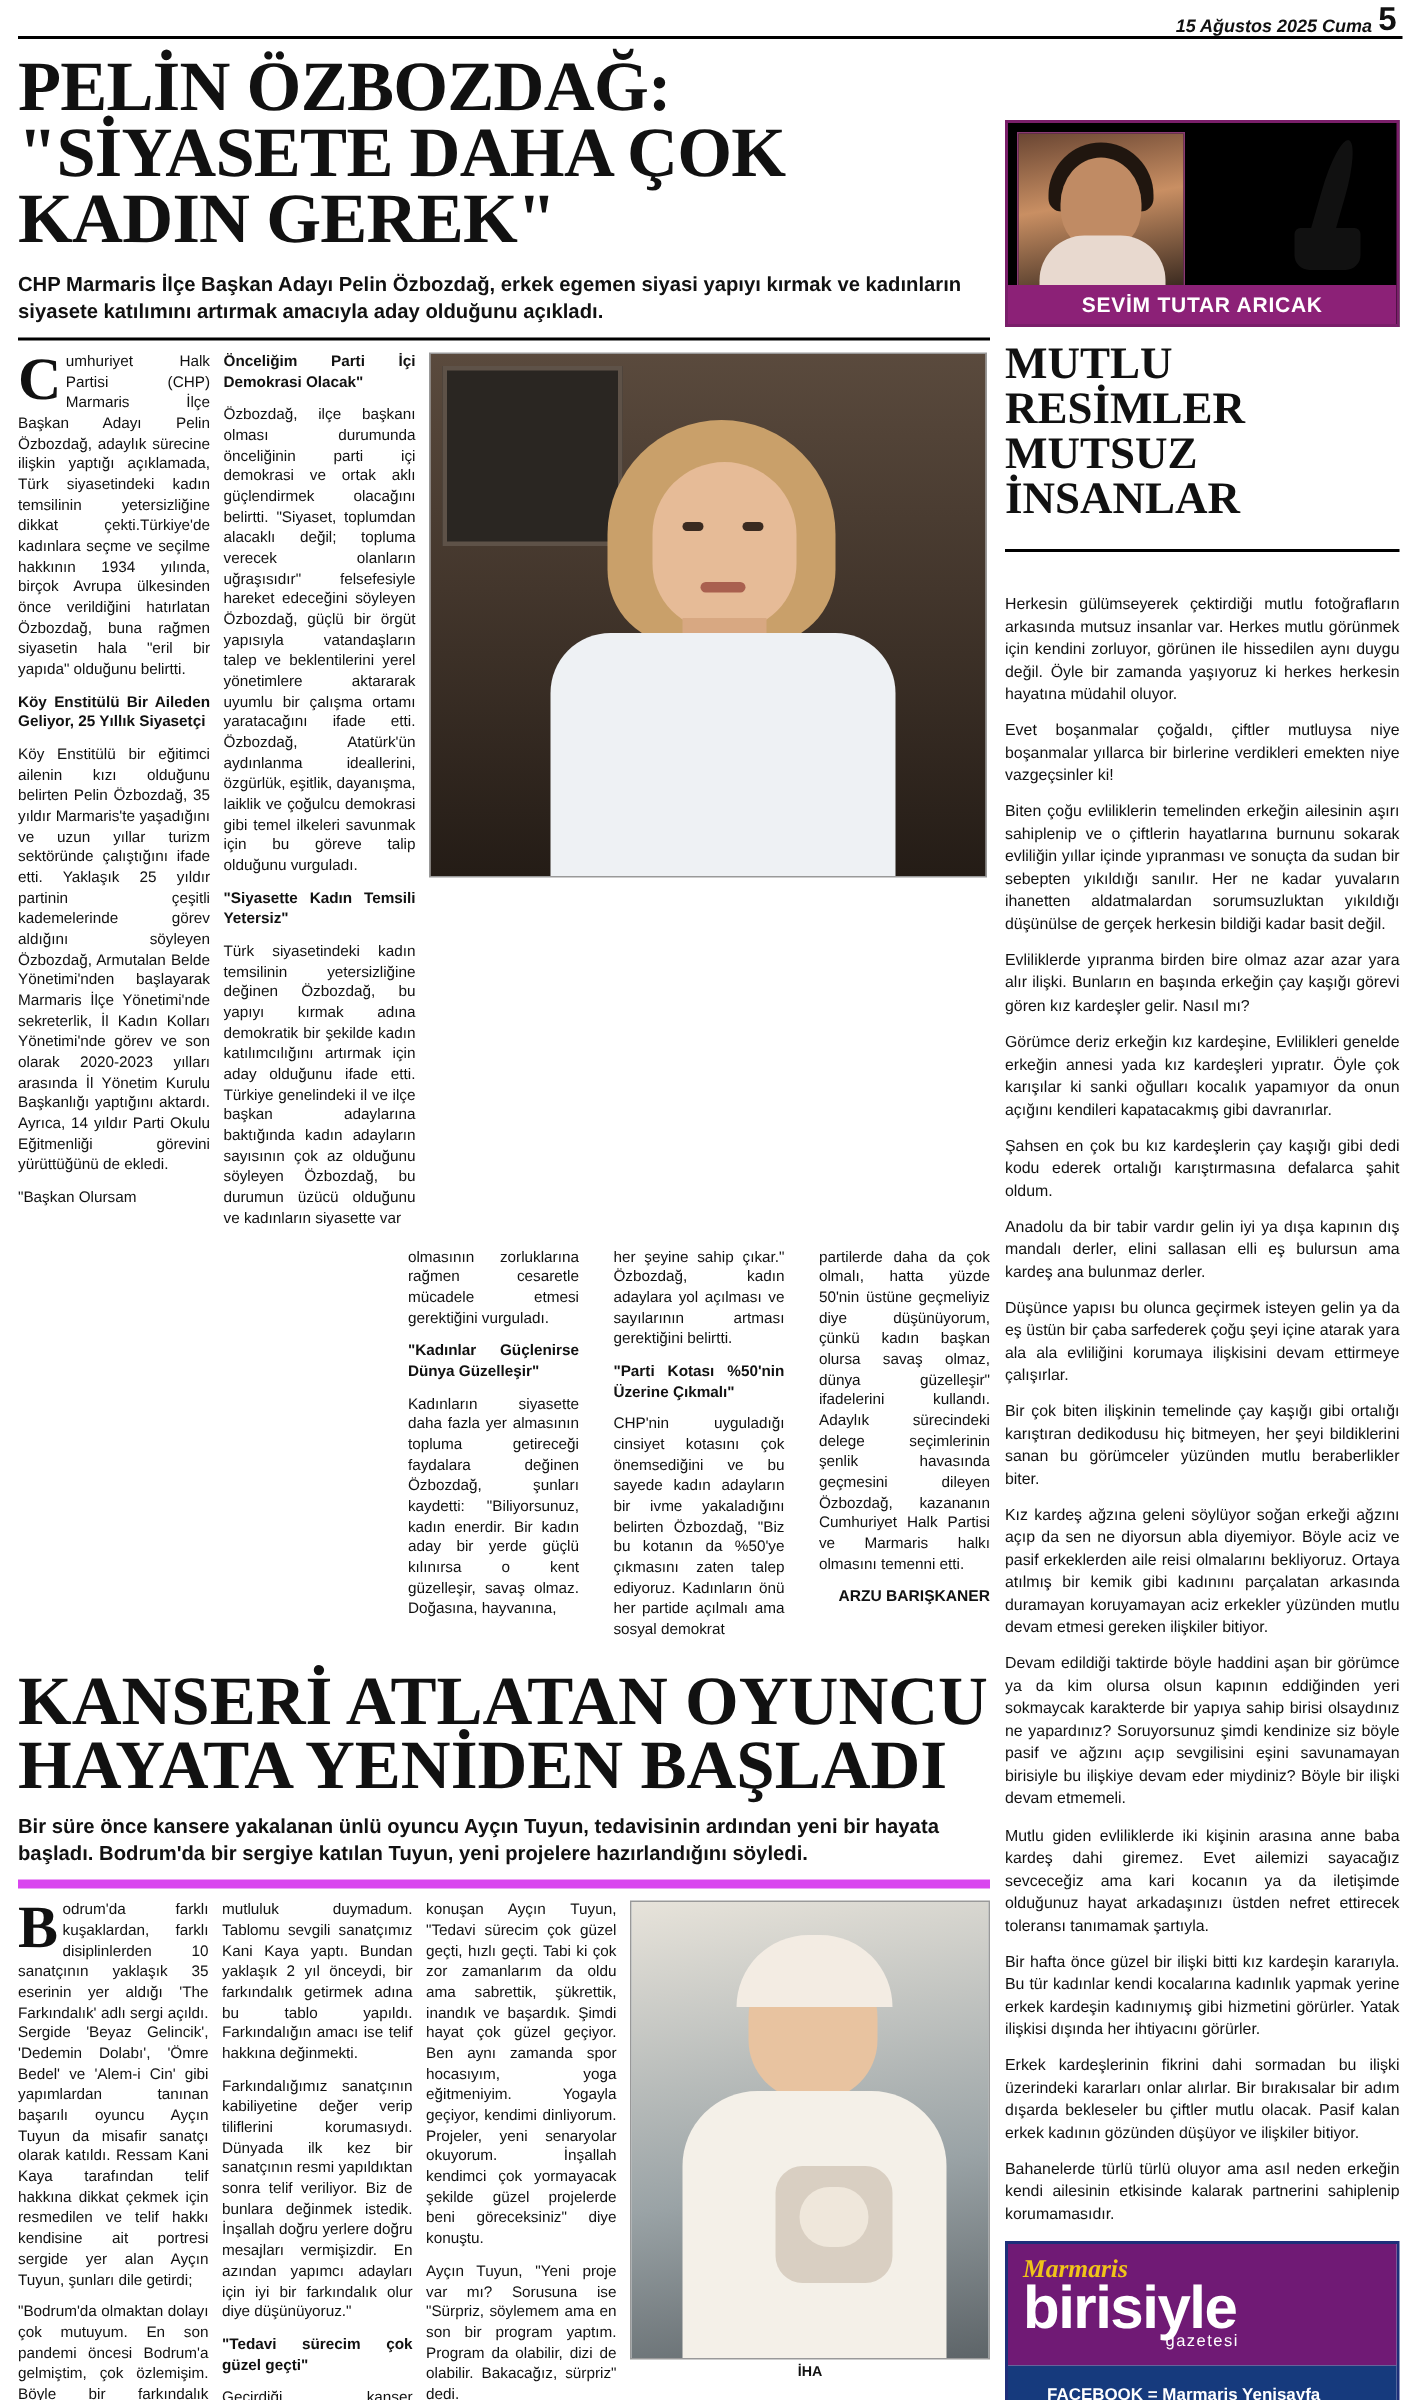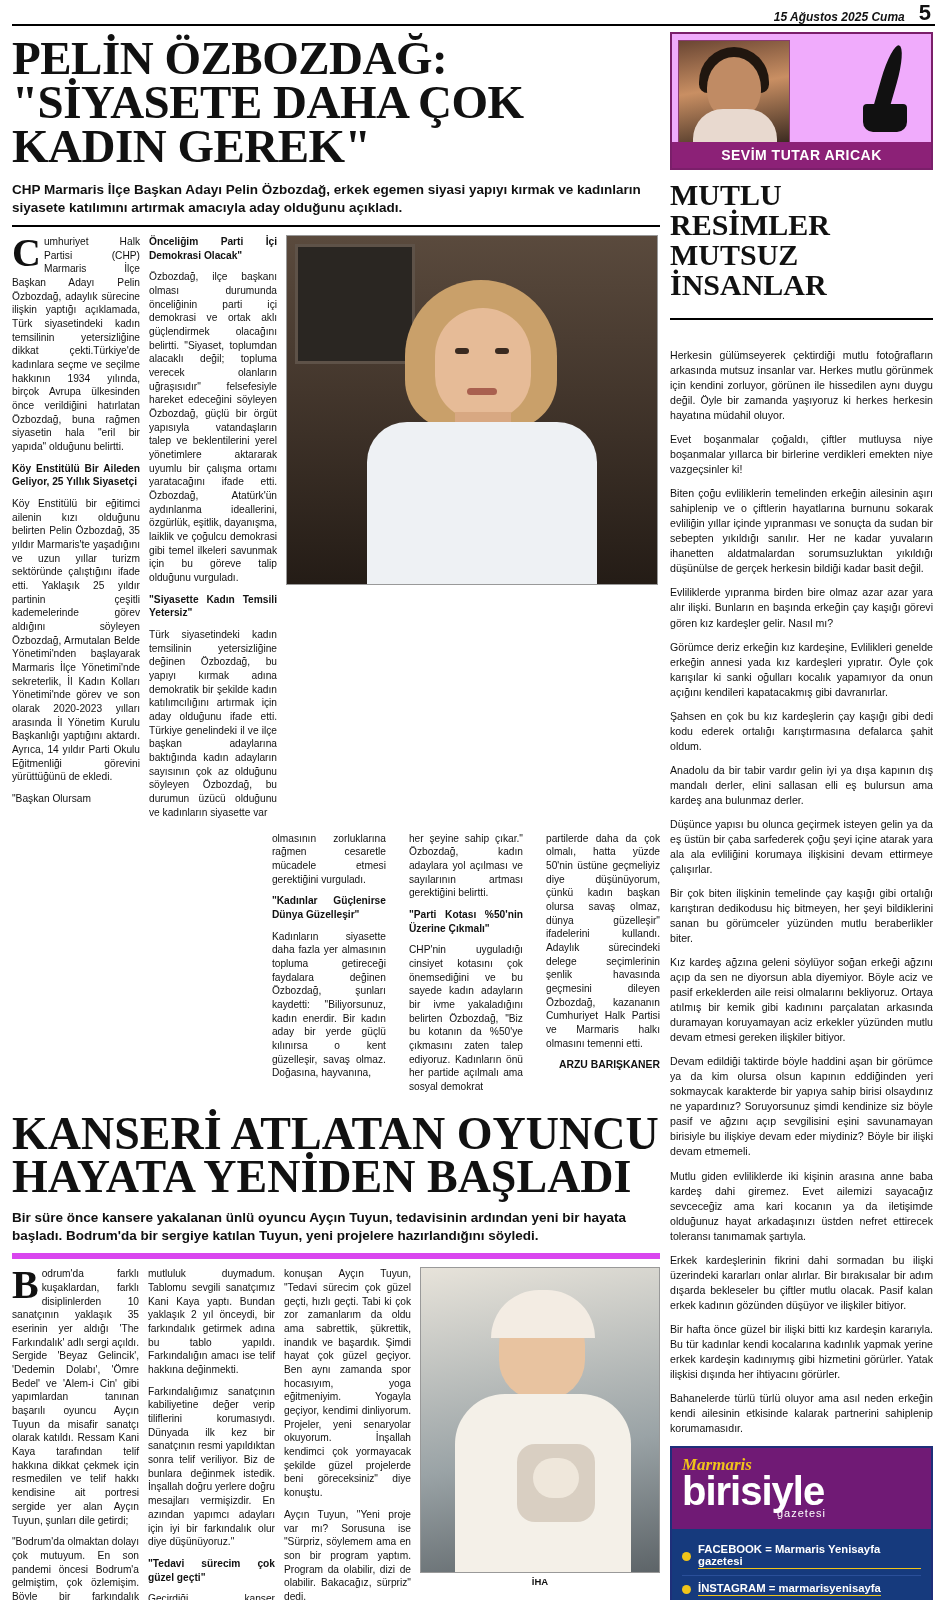--- a/index.html
+++ b/index.html
@@ -9,21 +9,21 @@
     background: #ffffff;
     font-family: "Liberation Sans", sans-serif;
     color: #111;
     overflow: hidden;
   }
   .page { position: relative; width: 947px; height: 1600px; padding: 0 12px; }
 
   
   .topbar {
     display:flex; align-items:flex-end; justify-content:flex-end;
-    height: 26px; padding-right: 4px; gap: 14px;
+    height: 26px; padding-right: 4px; gap: 4px;
     border-bottom: 2px solid #000;
   }
   .topbar .date { font-style: italic; font-size: 12px; font-weight: bold; }
   .topbar .pageno { font-size: 22px; font-weight: bold; line-height: 1; }
 
   
   .body-grid { display:flex; gap: 10px; margin-top: 6px; }
   .left-col { width: 648px; }
   .right-col { width: 263px; }
   .headline {
@@ -37,22 +37,22 @@
     width: 648px;
   }
   .deck {
     font-size: 13.5px; font-weight: bold; line-height: 1.35;
     margin-top: 12px; padding-bottom: 8px;
     border-bottom: 2px solid #000;
   }
 
   
   .columnist-box {
-    width: 263px; border: 2px solid #7a1f6a; background: #f0abfc;
-    height: 138px; position: relative; overflow: hidden;
+    width: 263px; border: 2px solid #7a1f6a; background: #000000;
+    height: 138px; position: relative; overflow: hidden; margin-top: 48px;
   }
   .columnist-photo {
     position:absolute; left:6px; top:6px; width:112px; height:104px;
     background: linear-gradient(170deg,#6a4633,#c98f63 45%,#3a2a20);
     border:1px solid #8a3a73;
   }
   .col-face { position:absolute; left:28px; top:16px; width:54px; height:62px;
     border-radius:50% 50% 45% 45%; background:#c08b64; }
   .col-hair { position:absolute; left:20px; top:6px; width:70px; height:46px;
     border-radius:40px 40px 10px 10px; background:#20160f; }
@@ -266,22 +266,22 @@
         <p>Biten çoğu evliliklerin temelinden erkeğin ailesinin aşırı sahiplenip ve o çiftlerin hayatlarına burnunu sokarak evliliğin yıllar içinde yıpranması ve sonuçta da sudan bir sebepten yıkıldığı sanılır. Her ne kadar yuvaların ihanetten aldatmalardan sorumsuzluktan yıkıldığı düşünülse de gerçek herkesin bildiği kadar basit değil.</p>
         <p>Evliliklerde yıpranma birden bire olmaz azar azar yara alır ilişki. Bunların en başında erkeğin çay kaşığı görevi gören kız kardeşler gelir. Nasıl mı?</p>
         <p>Görümce deriz erkeğin kız kardeşine, Evlilikleri genelde erkeğin annesi yada kız kardeşleri yıpratır. Öyle çok karışılar ki sanki oğulları kocalık yapamıyor da onun açığını kendileri kapatacakmış gibi davranırlar.</p>
         <p>Şahsen en çok bu kız kardeşlerin çay kaşığı gibi dedi kodu ederek ortalığı karıştırmasına defalarca şahit oldum.</p>
         <p>Anadolu da bir tabir vardır gelin iyi ya dışa kapının dış mandalı derler, elini sallasan elli eş bulursun ama kardeş ana bulunmaz derler.</p>
         <p>Düşünce yapısı bu olunca geçirmek isteyen gelin ya da eş üstün bir çaba sarfederek çoğu şeyi içine atarak yara ala ala evliliğini korumaya ilişkisini devam ettirmeye çalışırlar.</p>
         <p>Bir çok biten ilişkinin temelinde çay kaşığı gibi ortalığı karıştıran dedikodusu hiç bitmeyen, her şeyi bildiklerini sanan bu görümceler yüzünden mutlu beraberlikler biter.</p>
         <p>Kız kardeş ağzına geleni söylüyor soğan erkeği ağzını açıp da sen ne diyorsun abla diyemiyor. Böyle aciz ve pasif erkeklerden aile reisi olmalarını bekliyoruz. Ortaya atılmış bir kemik gibi kadınını parçalatan arkasında duramayan koruyamayan aciz erkekler yüzünden mutlu devam etmesi gereken ilişkiler bitiyor.</p>
         <p>Devam edildiği taktirde böyle haddini aşan bir görümce ya da kim olursa olsun kapının eddiğinden yeri sokmaycak karakterde bir yapıya sahip birisi olsaydınız ne yapardınız? Soruyorsunuz şimdi kendinize siz böyle pasif ve ağzını açıp sevgilisini eşini savunamayan birisiyle bu ilişkiye devam eder miydiniz? Böyle bir ilişki devam etmemeli.</p>
         <p>Mutlu giden evliliklerde iki kişinin arasına anne baba kardeş dahi giremez. Evet ailemizi sayacağız sevceceğiz ama kari kocanın ya da iletişimde olduğunuz hayat arkadaşınızı üstden nefret ettirecek toleransı tanımamak şartıyla.</p>
+        <p>Bir hafta önce güzel bir ilişki bitti kız kardeşin kararıyla. Bu tür kadınlar kendi kocalarına kadınlık yapmak yerine erkek kardeşin kadınıymış gibi hizmetini görürler. Yatak ilişkisi dışında her ihtiyacını görürler.</p>
         <p>Erkek kardeşlerinin fikrini dahi sormadan bu ilişki üzerindeki kararları onlar alırlar. Bir bırakısalar bir adım dışarda bekleseler bu çiftler mutlu olacak. Pasif kalan erkek kadının gözünden düşüyor ve ilişkiler bitiyor.</p>
-        <p>Bir hafta önce güzel bir ilişki bitti kız kardeşin kararıyla. Bu tür kadınlar kendi kocalarına kadınlık yapmak yerine erkek kardeşin kadınıymış gibi hizmetini görürler. Yatak ilişkisi dışında her ihtiyacını görürler.</p>
         <p>Bahanelerde türlü türlü oluyor ama asıl neden erkeğin kendi ailesinin etkisinde kalarak partnerini sahiplenip korumamasıdır.</p>
       </div>
 
       <div class="adbox">
         <div class="ad-top">
           <div class="ad-brand-small">Marmaris</div>
           <div class="ad-brand-big">birisiyle</div>
           <div class="ad-brand-sub">gazetesi</div>
         </div>
         <div class="ad-list">

